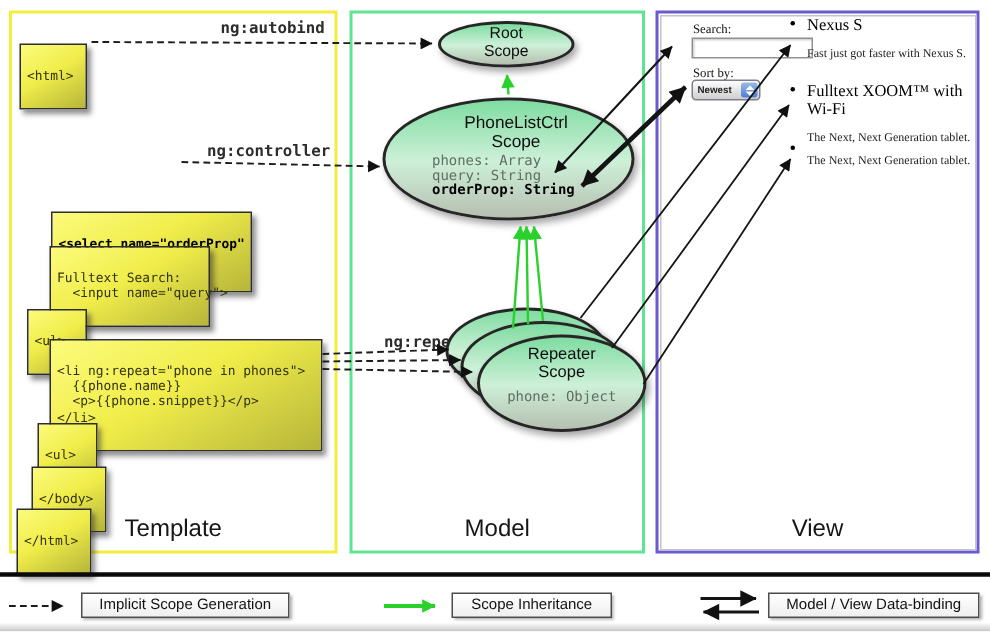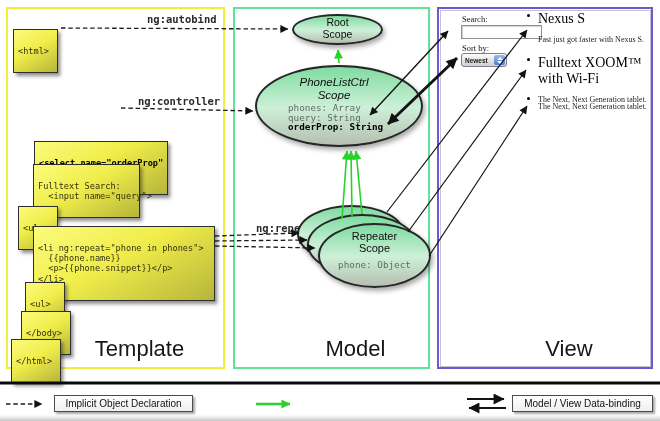--- a/index.html
+++ b/index.html
@@ -6,21 +6,21 @@
   html,body{margin:0;padding:0;background:#fff;}
   .stage{position:relative;width:660px;height:421px;background:#fff;overflow:hidden;
          font-family:"Liberation Sans",sans-serif;}
   
   .panel{position:absolute;top:7px;height:362px;background:#fff;box-sizing:border-box;}
   .panel-template{left:6px;width:219px;border:2px solid #f2ee3a;}
   .panel-model{left:233px;width:197px;border:2px solid #5fe394;}
   .panel-view{left:437px;width:216px;border:2px solid #6a5ad0;}
   .view-inner{position:absolute;left:440px;top:10px;width:209px;height:355px;border:1px solid #c2c2d0;}
   .panel-title{position:absolute;width:100%;bottom:5px;text-align:center;
-               font-size:22px;color:#161616;padding-left:24px;}
+               font-size:16px;color:#161616;}
   
   .codebox{position:absolute;box-sizing:border-box;white-space:pre;
            font:8.6px/1.2 "DejaVu Sans Mono",monospace;color:#33320e;
            background:linear-gradient(150deg,#fcfb7c 0%,#f0ed4a 45%,#b7b53a 100%);
            border:1.5px solid #2e2e2e;box-shadow:2.5px 3px 3.5px rgba(50,50,50,.55);
            padding:16px 4px;}
   .codebox.bold{font-weight:bold;color:#000;}
   
   .ellipse{position:absolute;border:2px solid #262626;border-radius:50%;box-sizing:border-box;
            background:linear-gradient(180deg,#7fdca1 0%,#cdf0d8 52%,#b6bfb1 100%);
@@ -40,21 +40,21 @@
                font:bold 6.5px "Liberation Sans",sans-serif;color:#222;}
   .sort-select .txt{position:absolute;left:3px;top:3px;}
   .stepper{position:absolute;right:1px;top:1px;width:11px;height:10px;border-radius:2px;
            background:linear-gradient(#9db9e8,#4a7fd4);}
   .stepper .up,.stepper .dn{position:absolute;left:2.5px;width:0;height:0;
            border-left:3px solid transparent;border-right:3px solid transparent;}
   .stepper .up{top:1.5px;border-bottom:3px solid #fff;}
   .stepper .dn{bottom:1.5px;border-top:3px solid #fff;}
   .view-item{position:absolute;left:527px;width:125px;font-family:"Liberation Serif",serif;}
   .view-item .bullet{position:absolute;left:0;top:3px;width:3px;height:3px;border-radius:50%;background:#000;}
-  .view-item .ititle{display:block;margin-left:11px;font-size:14px;color:#000;}
+  .view-item .ititle{display:block;margin-left:11px;font-size:11px;color:#000;}
   .view-item .idesc{display:block;margin-left:11px;margin-top:8px;font-size:8px;color:#1d1d1d;}
   
   .legend-box{position:absolute;top:395px;height:17px;box-sizing:border-box;border:1px solid #4c4c4c;
               background:linear-gradient(#ffffff,#efefef);box-shadow:1.5px 1.5px 2px rgba(0,0,0,.35);
               font-size:10px;color:#111;text-align:center;line-height:15px;}
   .bottom-edge{position:absolute;left:0;right:0;bottom:0;height:6px;
                background:linear-gradient(rgba(255,255,255,0),#c6c6c6);}
   svg.overlay{position:absolute;left:0;top:0;pointer-events:none;}
 </style>
 </head>
@@ -89,21 +89,21 @@
 
   <div class="nglabel" style="left:147px;top:13px;">ng:autobind</div>
   <div class="nglabel" style="left:138px;top:95px;">ng:controller</div>
   <div class="nglabel" style="left:237px;top:222px;margin-left:19px;">ng:repeat</div>
 
   <div class="ellipse" style="left:292px;top:14px;width:91px;height:31px;"></div>
   <div class="scope-name" style="left:292px;top:17px;width:91px;font-size:10.5px;">Root
 Scope</div>
 
   <div class="ellipse" style="left:255px;top:65px;width:168px;height:82px;"></div>
-  <div class="scope-name" style="left:250px;top:76px;width:168px;font-style:italic;">PhoneListCtrl
+  <div class="scope-name" style="left:260px;top:76px;width:168px;">PhoneListCtrl
 Scope</div>
   <div class="scope-prop" style="left:288px;top:103px;">phones: Array</div>
   <div class="scope-prop" style="left:288px;top:112.5px;">query: String</div>
   <div class="scope-prop bold" style="left:288px;top:122px;">orderProp: String</div>
 
   <div class="ellipse" style="left:297px;top:205px;width:108px;height:58px;"></div>
   <div class="ellipse" style="left:307px;top:214px;width:110px;height:61px;"></div>
   <div class="ellipse" style="left:318px;top:223px;width:113px;height:65px;"></div>
   <div class="scope-name" style="left:318px;top:230px;width:113px;font-size:11px;">Repeater
 Scope</div>
@@ -128,21 +128,22 @@
   <div class="view-item" style="top:55px;">
     <span class="bullet"></span>
     <span class="ititle">Fulltext XOOM™ with Wi-Fi</span>
     <span class="idesc">The Next, Next Generation tablet.</span>
   </div>
   <div class="view-item" style="top:94px;">
     <span class="bullet"></span>
     <span class="idesc">The Next, Next Generation tablet.</span>
   </div>
 
-  <div class="legend-box" style="left:54px;width:139px;">Implicit Object Declaration</div>
+  <div class="legend-box" style="left:54px;width:139px;">Implicit Scope Generation</div>
+  <div class="legend-box" style="left:301px;width:107px;">Scope Inheritance</div>
   <div class="legend-box" style="left:512px;width:141px;">Model / View Data-binding</div>
 
   <div class="bottom-edge"></div>
 
   <svg class="overlay" width="660" height="421" viewBox="0 0 660 421">
     <defs>
       <marker id="mB" viewBox="0 0 10 10" refX="9.5" refY="5" markerWidth="9" markerHeight="8" markerUnits="userSpaceOnUse" orient="auto-start-reverse">
         <path d="M0,0 L10,5 L0,10 Z" fill="#111"></path>
       </marker>
       <marker id="mBL" viewBox="0 0 10 10" refX="9.5" refY="5" markerWidth="12" markerHeight="11" markerUnits="userSpaceOnUse" orient="auto-start-reverse">

